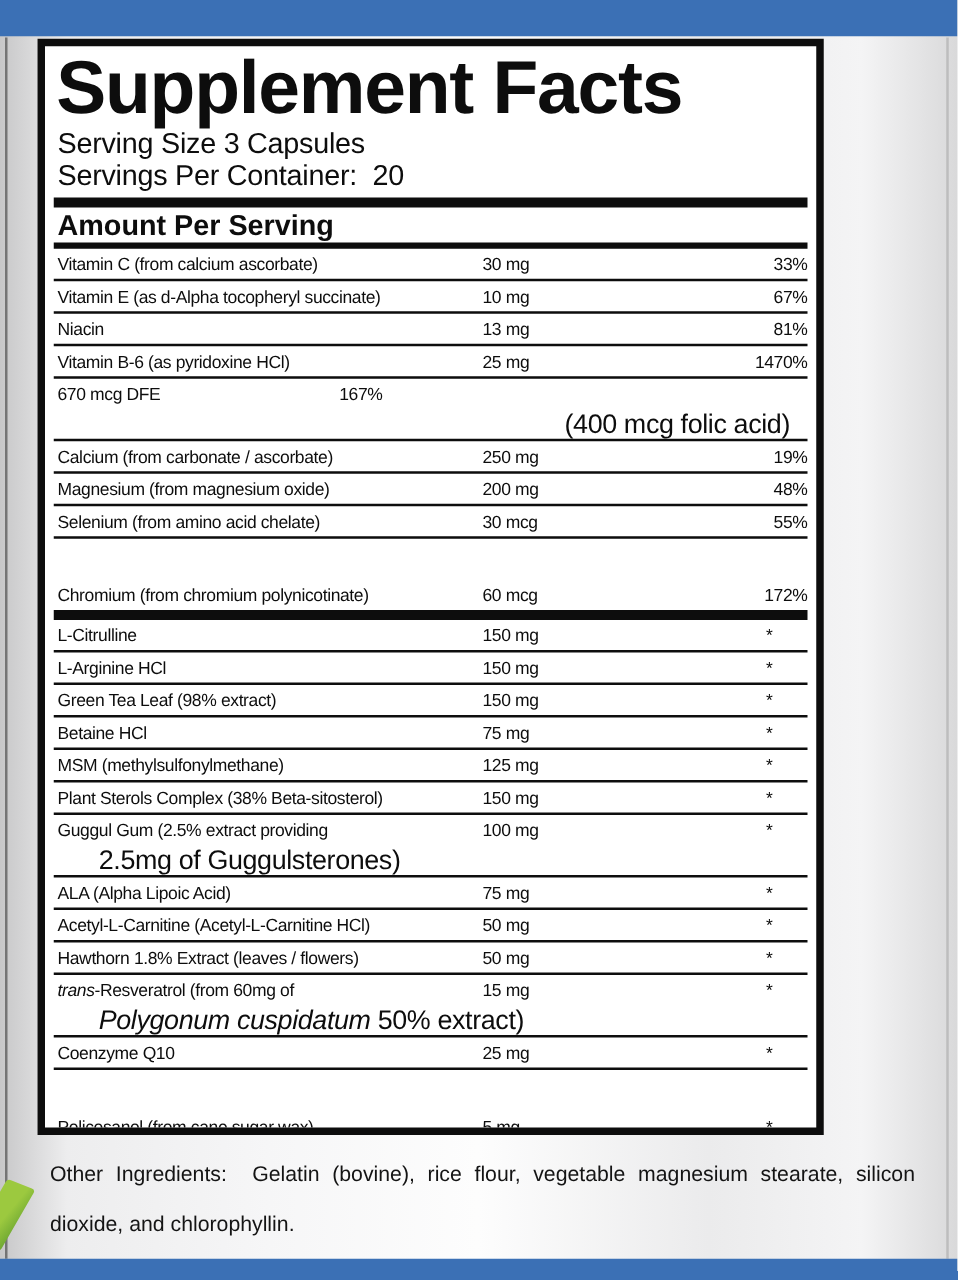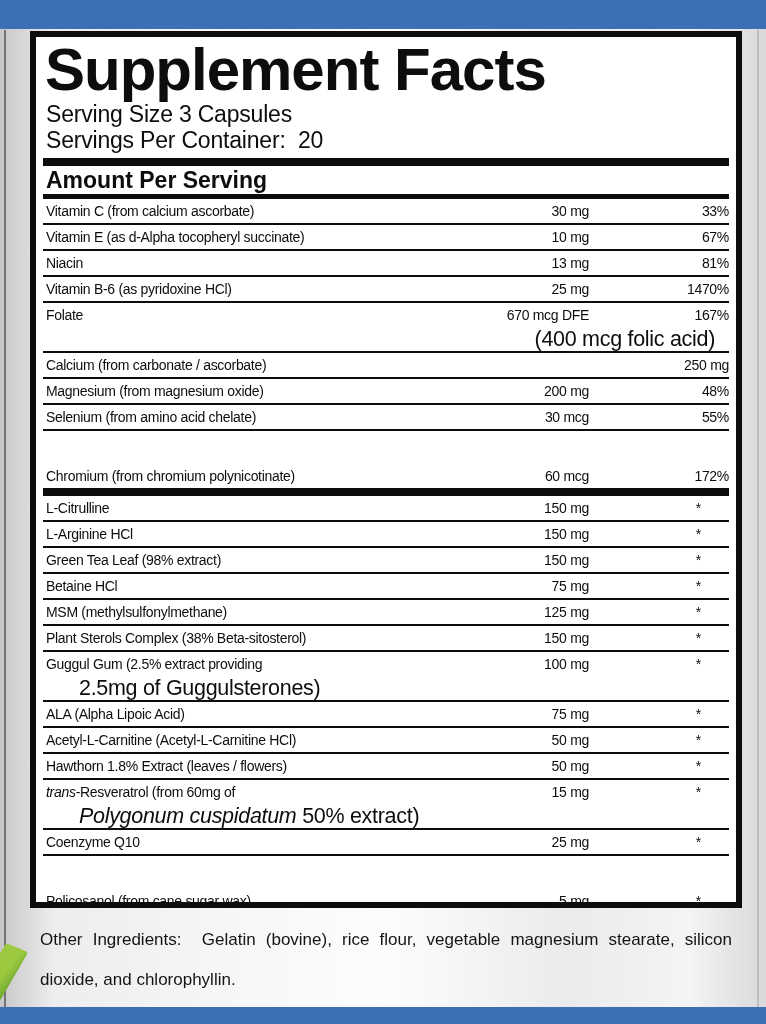--- a/index.html
+++ b/index.html
@@ -9,35 +9,35 @@
     background:linear-gradient(90deg,#c7c7c8 0%,#ededee 7%,#f6f6f7 28%,#fdfdfd 50%,#ebebec 74%,#f4f4f5 90%,#d9d9da 100%);
   }
   .top-bar{position:absolute;top:0;left:0;width:766px;height:29px;background:var(--accent-blue,#3b70b5);}
   .bottom-bar{position:absolute;left:0;bottom:0;width:766px;height:17px;background:var(--accent-blue,#3b70b5);}
   .left-edge{position:absolute;left:4px;top:30px;height:977px;width:2px;background:rgba(45,45,45,.55);}
   .right-edge{position:absolute;left:757px;top:30px;height:977px;width:2px;background:rgba(120,120,120,.30);}
   .leaf{position:absolute;left:-9px;top:944px;width:24px;height:56px;border-radius:3px;
     background:linear-gradient(100deg,var(--leaf-green,#9cc93f) 55%,#6fa832 100%);
     transform:rotate(22deg) skewX(-8deg);}
   .label-box{
-    position:absolute;left:30px;top:31px;width:712px;height:877px;box-sizing:border-box;
+    position:absolute;left:30px;top:31px;width:629px;height:877px;box-sizing:border-box;
     background:#fff;border:6px solid #0d0d0d;padding:2px 7px 0 7px;overflow:hidden;
   }
   .panel-title{margin:0 0 0 2px;font-size:60px;line-height:62px;font-weight:bold;letter-spacing:-1px;white-space:nowrap;}
   .serving{font-size:23px;line-height:26px;padding-left:3px;letter-spacing:-.2px;}
   .bar{background:#0d0d0d;}
   .bar-thick{height:8px;}
   .bar-top{margin-top:5px;}
   .bar-med{height:5px;}
   .head-row{display:flex;justify-content:space-between;align-items:baseline;font-weight:bold;font-size:23px;line-height:25px;padding:2px 2px 1px 3px;}
   .row{border-bottom:2px solid #0d0d0d;padding-left:3px;}
   .section .row:last-child{border-bottom:none;margin-top:33px;}
   .rline{display:flex;font-size:14px;line-height:24px;letter-spacing:-.3px;}
   .rname{flex:1 1 auto;white-space:nowrap;}
-  .ramt{flex:0 0 auto;min-width:120px;text-align:right;white-space:nowrap;}
+  .ramt{flex:0 0 auto;min-width:120px;text-align:left;white-space:nowrap;}
   .rdv{flex:0 0 auto;width:140px;text-align:right;white-space:nowrap;}
   .rdv.star{width:112px;padding-right:28px;}
   .l2{display:block;font-size:21.5px;line-height:24px;letter-spacing:-.3px;}
   .l2r{text-align:right;padding-right:14px;}
   .l2i{padding-left:33px;}
   .it{font-style:italic;}
   .footnote{font-size:22px;line-height:26px;padding:2px 0 0 3px;letter-spacing:-.2px;font-family:Liberation Serif, serif;}
   .other{position:absolute;left:40px;top:920px;width:692px;margin:0;font-size:17px;line-height:40px;text-align:justify;color:#141414;}
 </style>
 </head>
@@ -82,30 +82,30 @@
         </div>
         <div class="row">
           <div class="rline">
             <span class="rname"><span>Vitamin B-6 (as pyridoxine HCl)</span></span>
             <span class="ramt">25 mg</span>
             <span class="rdv">1470%</span>
           </div>
         </div>
         <div class="row">
           <div class="rline">
-            <span class="rname"><span>Folate</span></span>
             <span class="ramt">670 mcg DFE</span>
             <span class="rdv">167%</span>
           </div>
           <div class="l2 l2r"><span>(400 mcg folic acid)</span></div>
         </div>
         <div class="row">
           <div class="rline">
             <span class="rname"><span>Calcium (from carbonate / ascorbate)</span></span>
             <span class="ramt">250 mg</span>
+            <span class="rdv">19%</span>
           </div>
         </div>
         <div class="row">
           <div class="rline">
             <span class="rname"><span>Magnesium (from magnesium oxide)</span></span>
             <span class="ramt">200 mg</span>
             <span class="rdv">48%</span>
           </div>
         </div>
         <div class="row">

